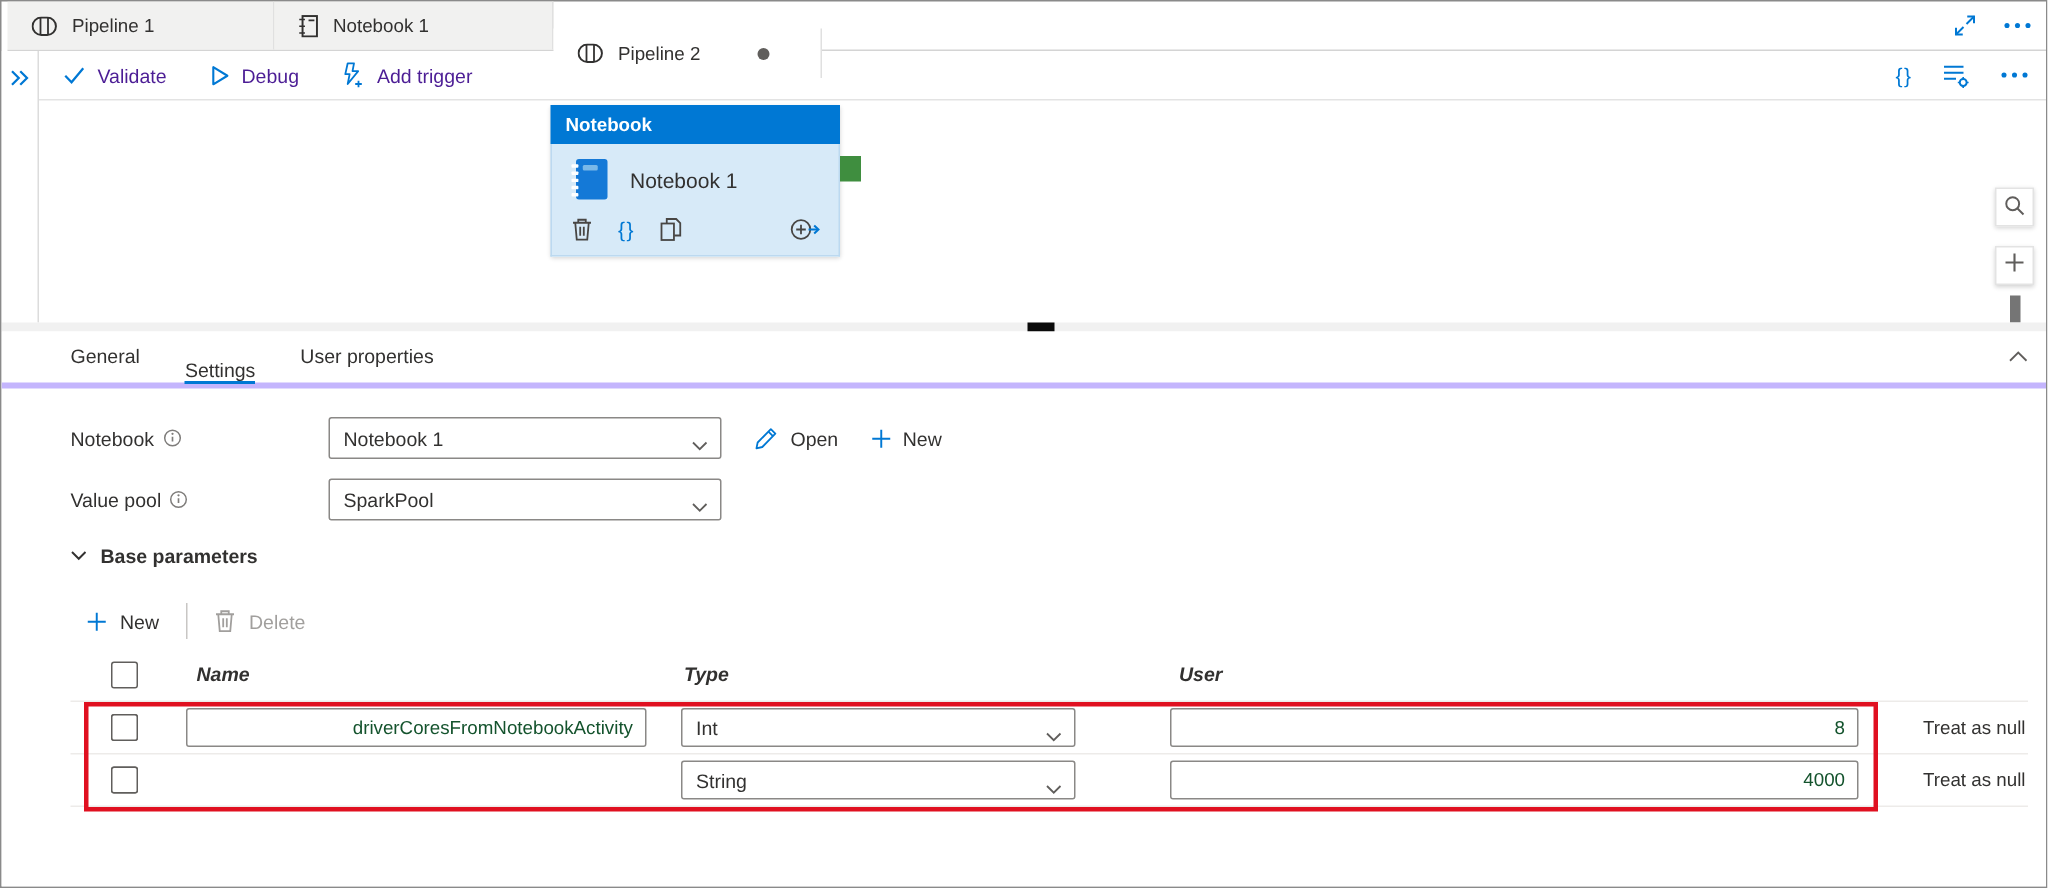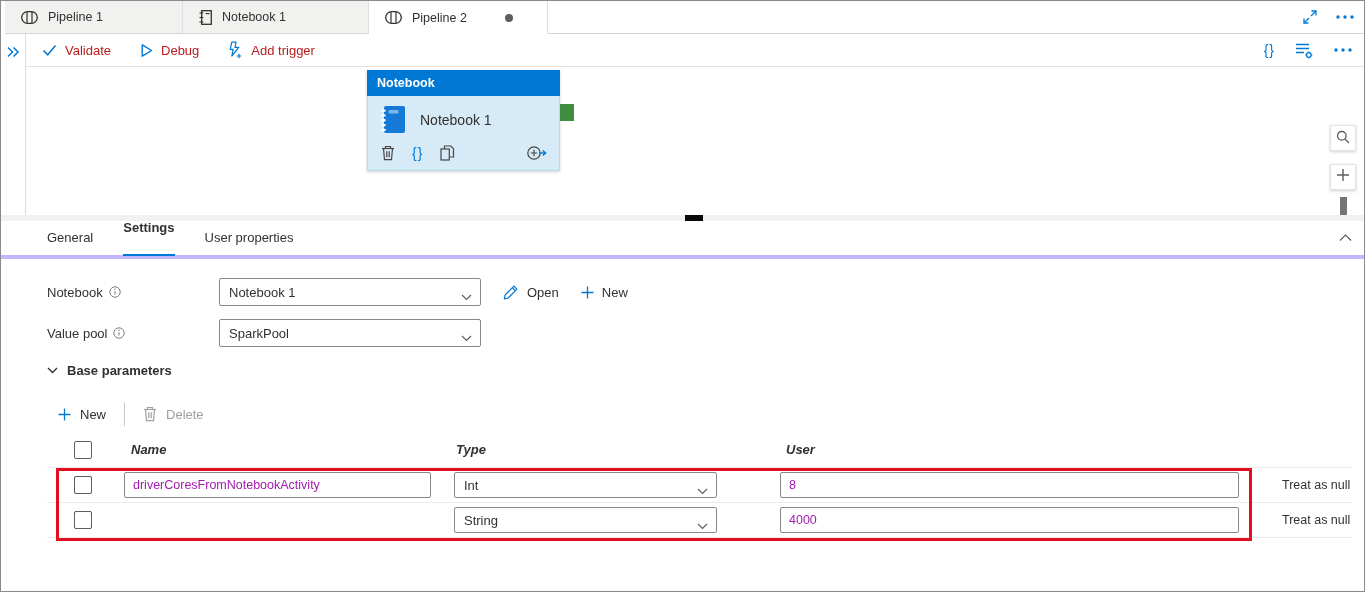--- a/index.html
+++ b/index.html
@@ -12,39 +12,39 @@
 
   
   .tabbar { position:absolute; left:4px; top:0; right:0; height:33px; }
   .tabbar-line { position:absolute; left:0; top:32px; right:0; height:1px; background:#d4d4d4; }
   .doc-tabs { position:absolute; left:0; top:0; height:33px; display:flex; }
   .doc-tab {
     height:32px; display:flex; align-items:center; gap:10px;
     padding:0 16px; background:#f1f1f0; border-right:1px solid #e0e0e0;
     font-size:12.5px; cursor:pointer; position:relative; z-index:2;
   }
-  .doc-tab.active { background:#fff; height:33px; border-right:1px solid #e0e0e0; }
+  .doc-tab.active { background:#fff; height:33px; border-right:1px solid #e0e0e0;margin-top:18px; }
   .doc-tab .dirty-dot { width:8px; height:8px; border-radius:50%; background:#605e5c; margin-left:28px; }
   .doc-tab.w1 { width:178px; } .doc-tab.w2 { width:186px; } .doc-tab.w3 { width:179px; }
   .tabbar-right { position:absolute; right:10px; top:0; height:32px; display:flex; align-items:center; gap:18px; }
   .icon-btn { display:inline-flex; align-items:center; justify-content:center; cursor:pointer; background:none; border:none; }
 
   
   .left-strip {
     position:absolute; left:0; top:33px; width:25px; height:181px;
     border-right:1px solid #dcdcdc; background:#fff;
   }
   .strip-expand { margin:12px auto 0 auto; display:block; width:16px; cursor:pointer; background:none; border:none; color:#0078d4; font-size:13px; font-weight:bold; }
 
   
   .toolbar {
     position:absolute; left:25px; top:33px; right:0; height:33px;
     border-bottom:1px solid #e3e3e3; display:flex; align-items:center; padding:0 12px 0 16px;
   }
-  .tb-btn { display:flex; align-items:center; gap:8px; margin-right:28px; cursor:pointer; background:none; border:none; font-size:13px; color:#b91c1c; font-family:inherit; }
+  .tb-btn { display:flex; align-items:center; gap:8px; margin-right:28px; cursor:pointer; background:none; border:none; font-size:13px; color:#4c1d95; font-family:inherit; }
   .toolbar-right { margin-left:auto; display:flex; align-items:center; gap:20px; }
   .braces { color:#0078d4; font-size:14px; letter-spacing:1px; }
 
   
   .canvas { position:absolute; left:25px; top:67px; right:0; height:147px; background:#fff; }
   .activity-node { position:absolute; left:341px; top:2px; width:193px; cursor:pointer; box-shadow:0 1px 3px rgba(0,0,0,.18); }
   .node-header { height:26px; background:#0078d4; color:#fff; font-size:12.5px; font-weight:bold; display:flex; align-items:center; padding:0 10px; }
   .node-body { background:#d7eaf8; border:1px solid #bcd9f0; border-top:none; }
   .node-name-row { display:flex; align-items:center; gap:14px; padding:9px 12px 4px 12px; }
   .node-name { font-size:14px; color:#323130; }
@@ -60,21 +60,21 @@
   .zoom-slider { position:absolute; right:17px; top:129px; width:7px; height:18px; background:#757575; cursor:pointer; }
 
   
   .splitter { position:absolute; left:0; top:214px; width:100%; height:6px; background:#f1f1f1; cursor:row-resize; }
   .splitter-handle { position:absolute; left:684px; top:0; width:18px; height:6px; background:#0a0a0a; }
 
   
   .panel { position:absolute; left:0; top:220px; right:0; bottom:0; background:#fff; }
   .panel-tabs-row { position:absolute; left:0; top:0; right:0; height:38px; border-bottom:4px solid #c4b5fd; display:flex; align-items:flex-end; padding-left:46px; gap:30px; }
   .panel-tab { padding-bottom:10px; font-size:13px; cursor:pointer; background:none; border:none; font-family:inherit; color:#323130; }
-  .panel-tab.active { font-weight:bold; padding-bottom:19px; border-bottom:2px solid #0078d4; margin-bottom:-1px; }
+  .panel-tab.active { font-weight:normal; padding-bottom:0; border-bottom:2px solid #0078d4; margin-bottom:-1px; }
   .panel-collapse { position:absolute; right:12px; top:13px; }
 
   .field-row { position:absolute; left:46px; height:28px; display:flex; align-items:center; }
   .row-notebook { top:57px; } .row-sparkpool { top:98px; }
   .field-label { width:172px; display:flex; align-items:center; gap:6px; font-size:13px; }
   .combo {
     position:relative; height:28px; border:1px solid #8a8886; background:#fff; border-radius:2px;
     display:flex; align-items:center; padding:0 24px 0 9px; font-size:13px; cursor:pointer;
   }
   .combo-main { width:262px; }
@@ -94,21 +94,21 @@
   .col-name { left:130px; } .col-type { left:455px; } .col-value { left:785px; }
 
   .row-sep { position:absolute; left:46px; right:12px; height:1px; background:#edebe9; }
   .sep-1 { top:246px; } .sep-2 { top:281px; } .sep-3 { top:316px; }
 
   .param-row { position:absolute; left:0; right:0; height:34px; }
   .prow-0 { top:247px; } .prow-1 { top:282px; }
   .param-row .checkbox { position:absolute; left:73px; top:8px; }
   .txt-input {
     position:absolute; top:4px; height:26px; border:1px solid #8a8886; border-radius:2px;
-    font-size:12.5px; font-family:inherit; color:#a21caf; padding:0 8px; background:#fff;
+    font-size:12.5px; font-family:inherit; color:#14532d; padding:0 8px; background:#fff;text-align:right;
   }
   .name-input { left:123px; width:307px; }
   .value-input { left:779px; width:459px; }
   .type-combo { position:absolute; left:453px; top:4px; width:263px; height:26px; }
   .null-check { position:absolute; left:1256px; top:8px; }
   .null-label { position:absolute; left:1281px; top:10px; font-size:12.5px; white-space:nowrap; }
 
   .highlight-box {
     position:absolute; left:55px; top:247px; width:1196px; height:73px;
     border:3px solid #e01020; pointer-events:none; z-index:5;

